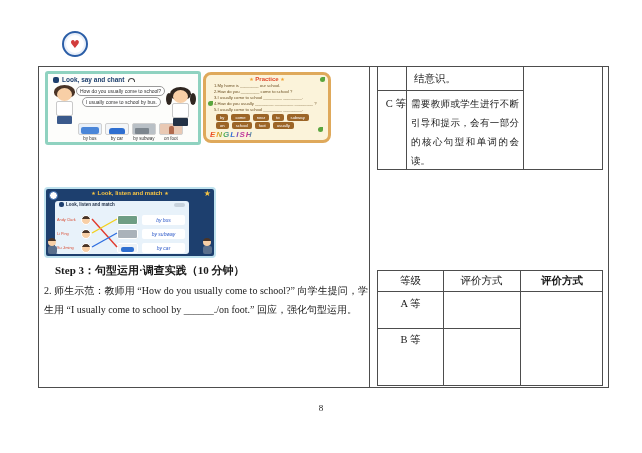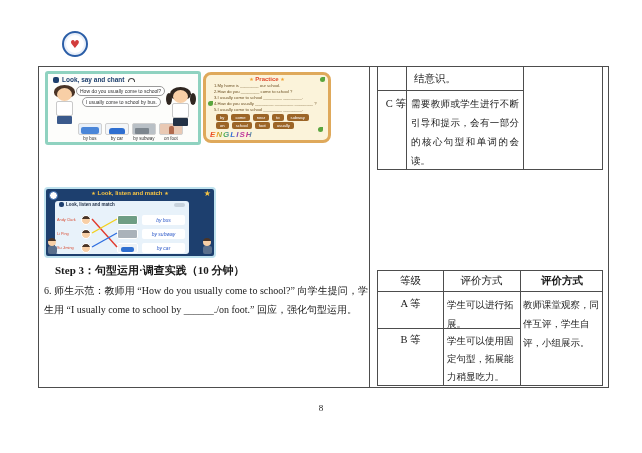--- a/index.html
+++ b/index.html
@@ -264,40 +264,37 @@
       <div class="mhead"></div>
         <div class="mbody"></div>
     </div>
     <div class="mini-kid mk2">
       <div class="mhead"></div>
         <div class="mbody"></div>
     </div>
   </div>
 
   <div class="step3-title">Step 3：句型运用·调查实践（10 分钟）</div>
-  <div class="body-par step3-item">6. 师生示范：教师用 “How do you usually come to school?” 向学生提问，学生用 “I usually come to school by ______./on foot.” 回应，强化句型运用。</div>
+  <div class="body-par step3-item">2. 师生示范：教师用 “How do you usually come to school?” 向学生提问，学生用 “I usually come to school by ______./on foot.” 回应，强化句型运用。</div>
 
   <div class="eval-top">
     <div class="vline v1"></div>
     <div class="vline v2"></div>
     <div class="hline h1"></div>
     <div class="carry-text">结意识。</div>
     <div class="grade-c">C 等</div>
     <div class="crit-c">需要教师或学生进行不断引导和提示，会有一部分的核心句型和单词的会读。</div>
   </div>
 
   <div class="eval-bottom">
     <div class="vline v1"></div>
     <div class="vline v2"></div>
     <div class="hline h1"></div>
     <div class="hline h2"></div>
     <div class="th th1">等级</div>
     <div class="th th2">评价方式</div>
     <div class="th th3">评价方式</div>
     <div class="grade-a">A 等</div>
-    <div class="crit-a">学生可以进行拓展。</div>
     <div class="grade-b">B 等</div>
-    <div class="crit-b">学生可以使用固定句型，拓展能力稍显吃力。</div>
-    <div class="method-cell">教师课堂观察，同伴互评，学生自评，小组展示。</div>
   </div>
 
   <div class="page-num">8</div>
 </div>
 
 </body></html>

